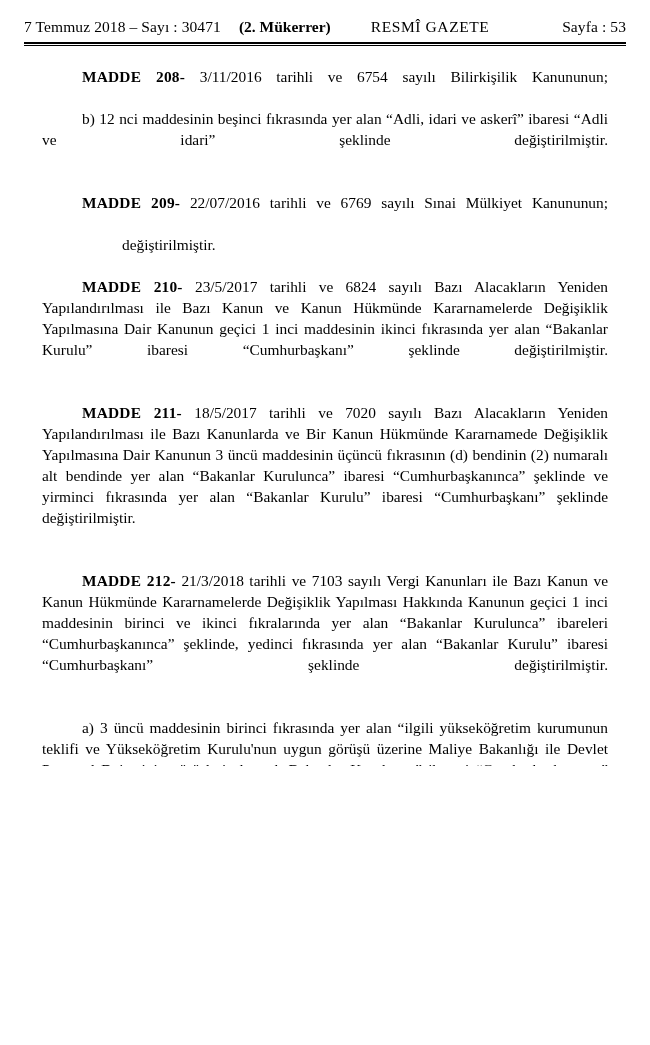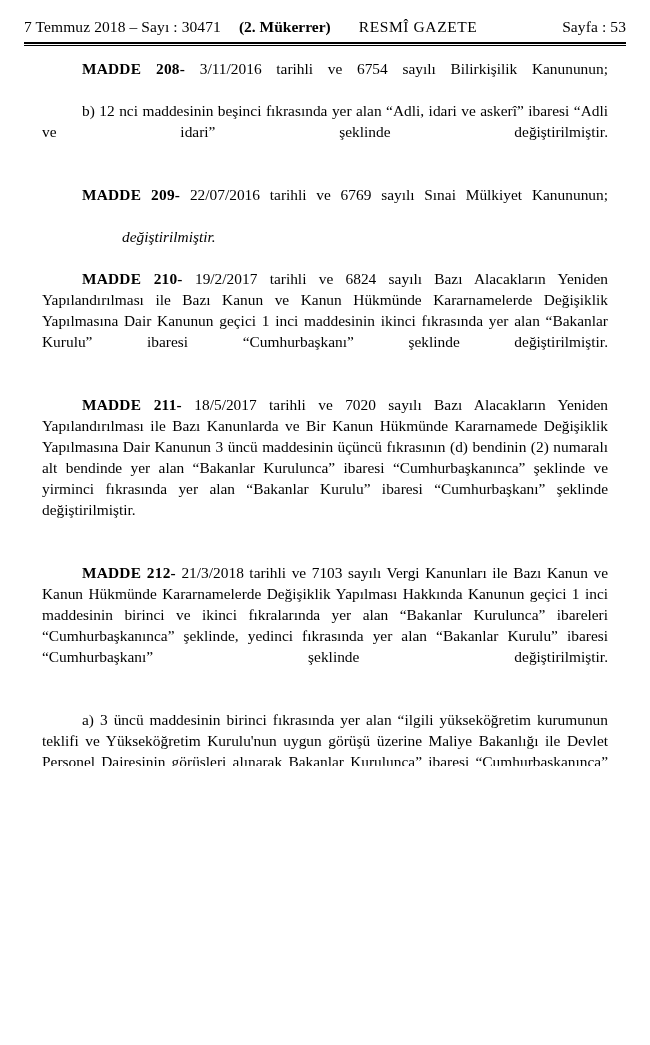--- a/index.html
+++ b/index.html
@@ -43,21 +43,21 @@
   .hdr-date {
     letter-spacing: 0.1px;
   }
 
   .hdr-mukerrer {
     font-weight: bold;
     margin-left: 18px;
   }
 
   .hdr-gazette {
-    margin-left: 28px;
+    margin-left: 40px;
     letter-spacing: 0.6px;
   }
 
   .hdr-spacer {
     flex: 1 1 auto;
   }
 
   .hdr-page {
     letter-spacing: 0.1px;
   }
@@ -87,21 +87,21 @@
   .body-text {
     position: absolute;
     left: 42px;
     top: 58px;
     width: 566px;
     font-size: 15.4px;
     line-height: 21px;
   }
 
   .madde-block {
-    margin: 0 0 21px 0;
+    margin: 8px 0 21px 0;
   }
 
   .madde-block:last-child {
     margin-bottom: 0;
   }
 
   p.para {
     margin: 0;
     text-align: justify;
     text-justify: inter-word;
@@ -123,21 +123,20 @@
   .madde-label {
     font-weight: bold;
     letter-spacing: 0.2px;
   }
 
   
   p.tail-indent {
     margin: 0;
     text-indent: 80px;
     text-align: left;
-    font-style: italic;
   }
 
   
   .justified-tight {
     word-spacing: 0.2px;
   }
 </style>
 </head>
 <body>
 
@@ -162,21 +161,21 @@
   <div class="body-text" id="body-text">
       <div class="madde-block">
         <p class="para lead justified-tight"><span class="madde-label">MADDE 208-</span><span> 3/11/2016 tarihli ve 6754 sayılı Bilirkişilik Kanununun;</span></p>
         <p class="para justified-tight">b) 12 nci maddesinin beşinci fıkrasında yer alan “Adli, idari ve askerî” ibaresi “Adli ve idari” şeklinde değiştirilmiştir.</p>
       </div>
       <div class="madde-block">
         <p class="para lead justified-tight"><span class="madde-label">MADDE 209-</span><span> 22/07/2016 tarihli ve 6769 sayılı Sınai Mülkiyet Kanununun;</span></p>
         <p class="tail-indent">değiştirilmiştir.</p>
       </div>
       <div class="madde-block">
-        <p class="para lead justified-tight"><span class="madde-label">MADDE 210-</span><span> 19/2/2017 tarihli ve 6824 sayılı Bazı Alacakların Yeniden Yapılandırılması ile Bazı Kanun ve Kanun Hükmünde Kararnamelerde Değişiklik Yapılmasına Dair Kanunun geçici 1 inci maddesinin ikinci fıkrasında yer alan “Bakanlar Kurulu” ibaresi “Cumhurbaşkanı” şeklinde değiştirilmiştir.</span></p>
+        <p class="para lead justified-tight"><span class="madde-label">MADDE 210-</span><span> 23/5/2017 tarihli ve 6824 sayılı Bazı Alacakların Yeniden Yapılandırılması ile Bazı Kanun ve Kanun Hükmünde Kararnamelerde Değişiklik Yapılmasına Dair Kanunun geçici 1 inci maddesinin ikinci fıkrasında yer alan “Bakanlar Kurulu” ibaresi “Cumhurbaşkanı” şeklinde değiştirilmiştir.</span></p>
       </div>
       <div class="madde-block">
         <p class="para lead justified-tight"><span class="madde-label">MADDE 211-</span><span> 18/5/2017 tarihli ve 7020 sayılı Bazı Alacakların Yeniden Yapılandırılması ile Bazı Kanunlarda ve Bir Kanun Hükmünde Kararnamede Değişiklik Yapılmasına Dair Kanunun 3 üncü maddesinin üçüncü fıkrasının (d) bendinin (2) numaralı alt bendinde yer alan “Bakanlar Kurulunca” ibaresi “Cumhurbaşkanınca” şeklinde ve yirminci fıkrasında yer alan “Bakanlar Kurulu” ibaresi “Cumhurbaşkanı” şeklinde değiştirilmiştir.</span></p>
       </div>
       <div class="madde-block">
         <p class="para lead justified-tight"><span class="madde-label">MADDE 212-</span><span> 21/3/2018 tarihli ve 7103 sayılı Vergi Kanunları ile Bazı Kanun ve Kanun Hükmünde Kararnamelerde Değişiklik Yapılması Hakkında Kanunun geçici 1 inci maddesinin birinci ve ikinci fıkralarında yer alan “Bakanlar Kurulunca” ibareleri “Cumhurbaşkanınca” şeklinde, yedinci fıkrasında yer alan “Bakanlar Kurulu” ibaresi “Cumhurbaşkanı” şeklinde değiştirilmiştir.</span></p>
       </div>
       <div class="madde-block">
         <p class="para justified-tight">a) 3 üncü maddesinin birinci fıkrasında yer alan “ilgili yükseköğretim kurumunun teklifi ve Yükseköğretim Kurulu'nun uygun görüşü üzerine Maliye Bakanlığı ile Devlet Personel Dairesinin görüşleri alınarak Bakanlar Kurulunca” ibaresi “Cumhurbaşkanınca” şeklinde değiştirilmiştir.</p>
       </div>

